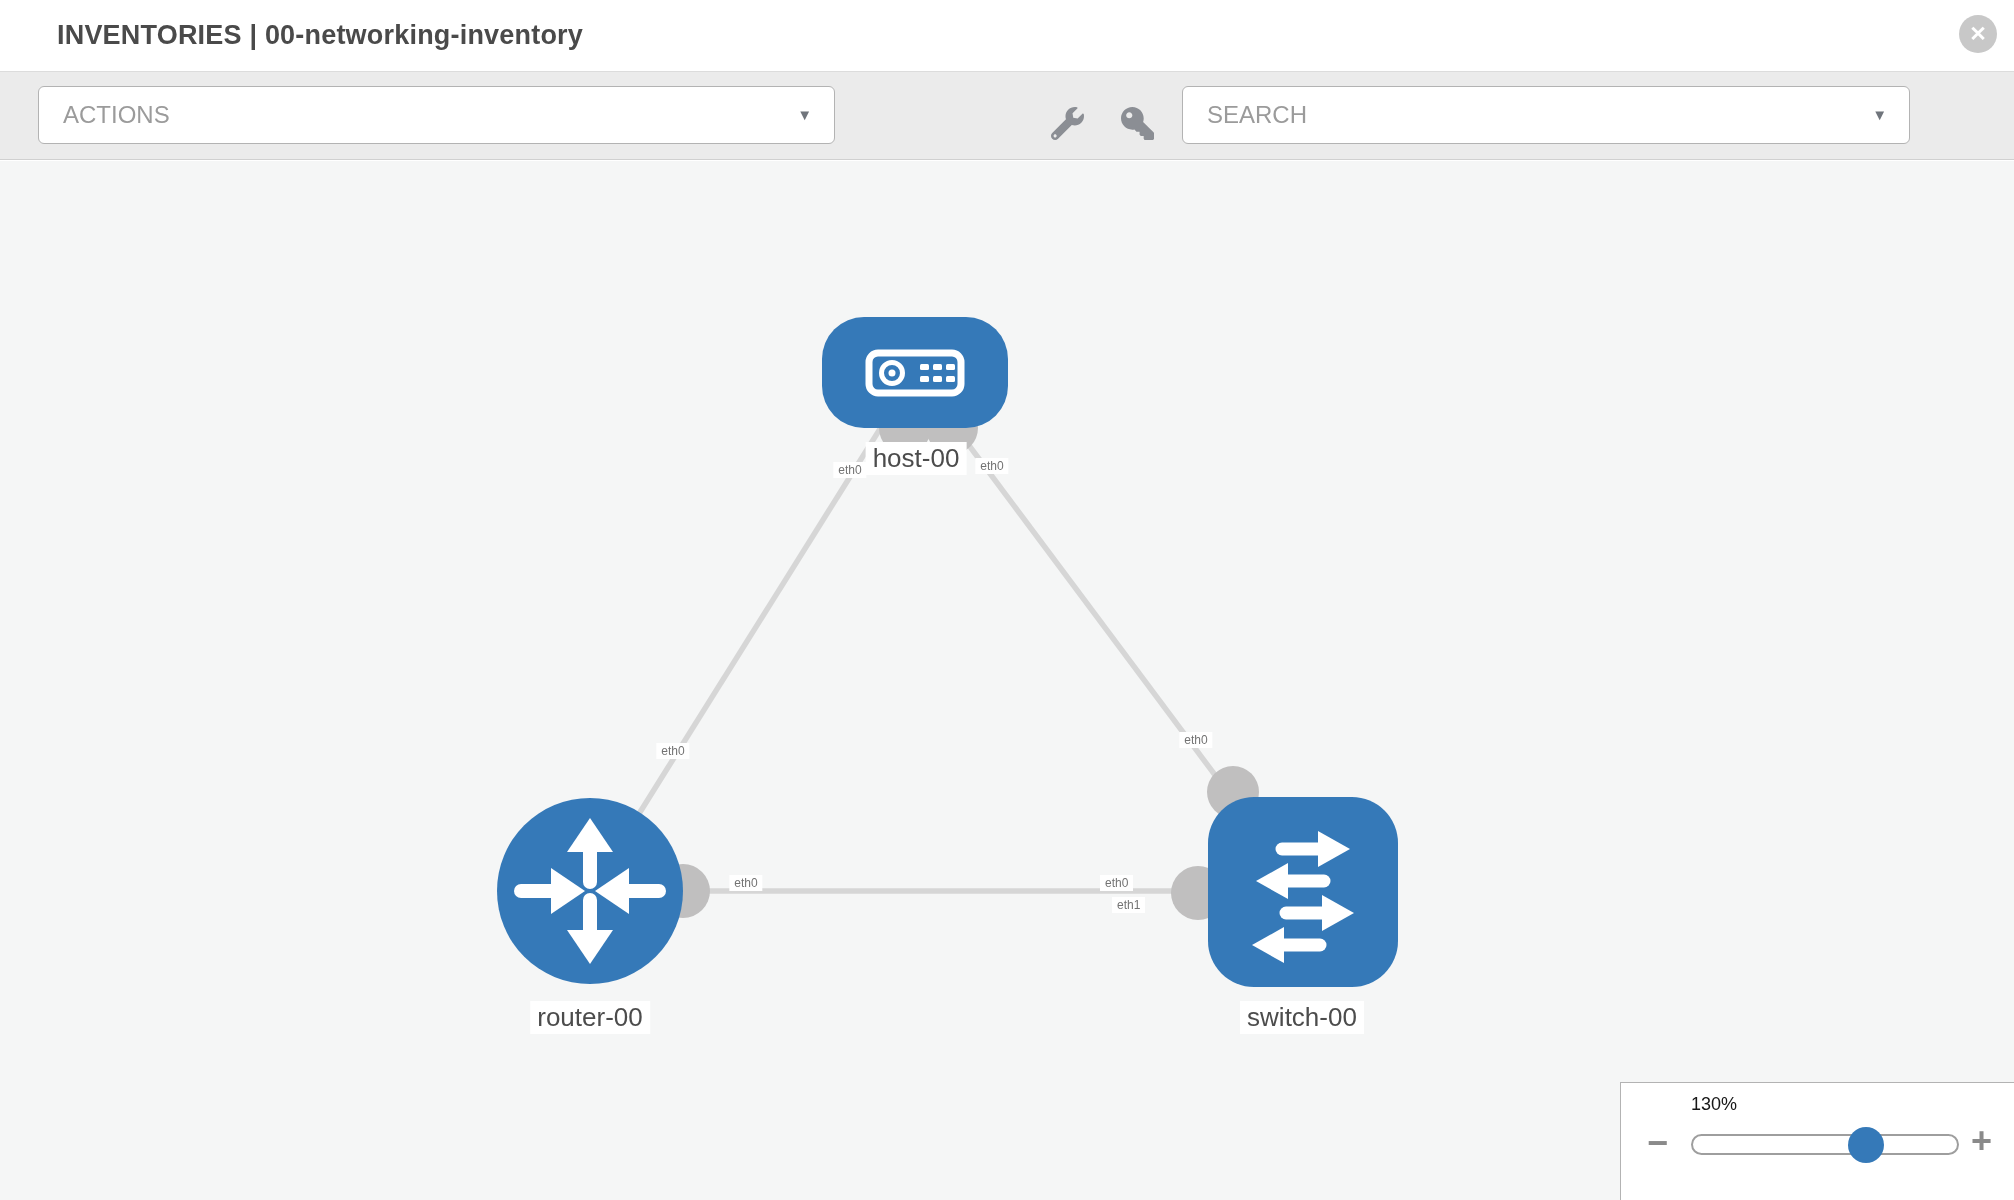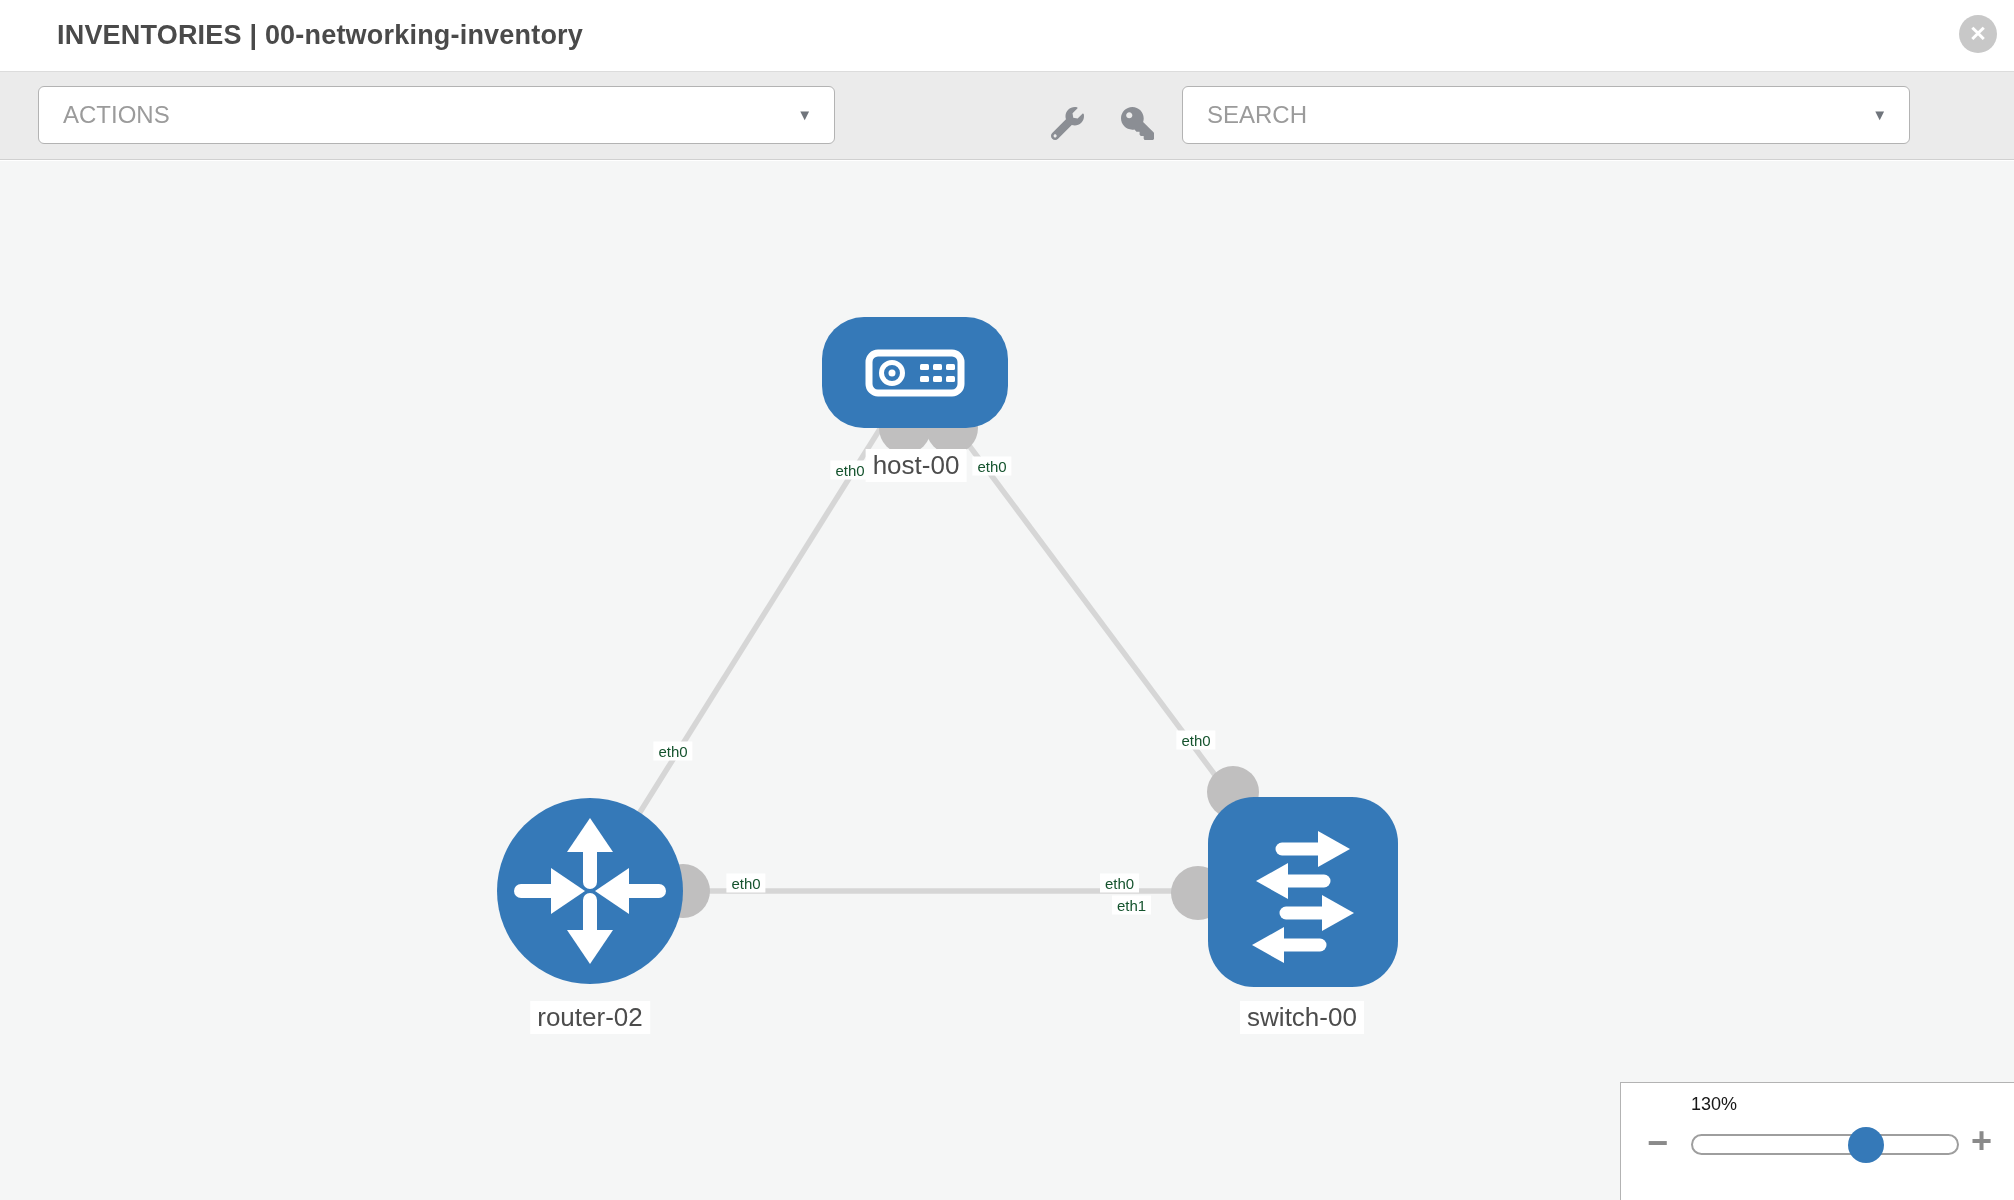--- a/index.html
+++ b/index.html
@@ -75,22 +75,22 @@
   .node-router { left: 497px;  top: 637px; width: 186px; height: 186px; border-radius: 50%; }
   .node-switch { left: 1208px; top: 636px; width: 190px; height: 190px; border-radius: 46px; }
 
   .node-label {
     position: absolute; z-index: 30; transform: translateX(-50%);
     background: #ffffff; color: #4c4c4c;
     font-size: 26px; padding: 1px 7px; white-space: nowrap;
   }
   .if-label {
     position: absolute; z-index: 30; transform: translate(-50%,-50%);
-    background: #ffffff; color: #14532d;
-    font-size: 15px; padding: 2px 5px; white-space: nowrap; line-height: 1; text-align: right;
+    background: #ffffff; color: #737373;
+    font-size: 12px; padding: 2px 5px; white-space: nowrap; line-height: 1; text-align: right;
   }
   .if-label.anchor-left { transform: translateY(-50%); }
   .if-front { z-index: 31; margin-top: 22px; }
 
   
   .zoom-panel {
     position: absolute; left: 1620px; top: 921px; width: 400px; height: 125px;
     background: #ffffff; border: 1px solid #b3b3b3; z-index: 40;
   }
   .zoom-level {
@@ -203,22 +203,22 @@
         <line x1="116" y1="84" x2="78" y2="84"></line>
         <polygon points="48,84 80,66 80,102" stroke="none"></polygon>
         <line x1="78" y1="116" x2="116" y2="116"></line>
         <polygon points="146,116 114,98 114,134" stroke="none"></polygon>
         <line x1="112" y1="148" x2="74" y2="148"></line>
         <polygon points="44,148 76,130 76,166" stroke="none"></polygon>
       </g>
     </svg>
   </div>
 
-  <div class="node-label" style="left:916px;  top:288px;">host-00</div>
-  <div class="node-label" style="left:590px;  top:840px;">router-02</div>
+  <div class="node-label" style="left:916px;  top:281px;">host-00</div>
+  <div class="node-label" style="left:590px;  top:840px;">router-00</div>
   <div class="node-label" style="left:1302px; top:840px;">switch-00</div>
 
   <div class="if-label" style="left:850px;  top:309px;">eth0</div>
   <div class="if-label" style="left:992px;  top:305px;">eth0</div>
   <div class="if-label" style="left:673px;  top:590px;">eth0</div>
   <div class="if-label" style="left:1196px; top:579px;">eth0</div>
   <div class="if-label" style="left:746px;  top:722px;">eth0</div>
   <div class="if-label anchor-left" style="left:1100px; top:722px;">eth0</div>
   <div class="if-label anchor-left if-front" style="left:1112px; top:722px;">eth1</div>
 

